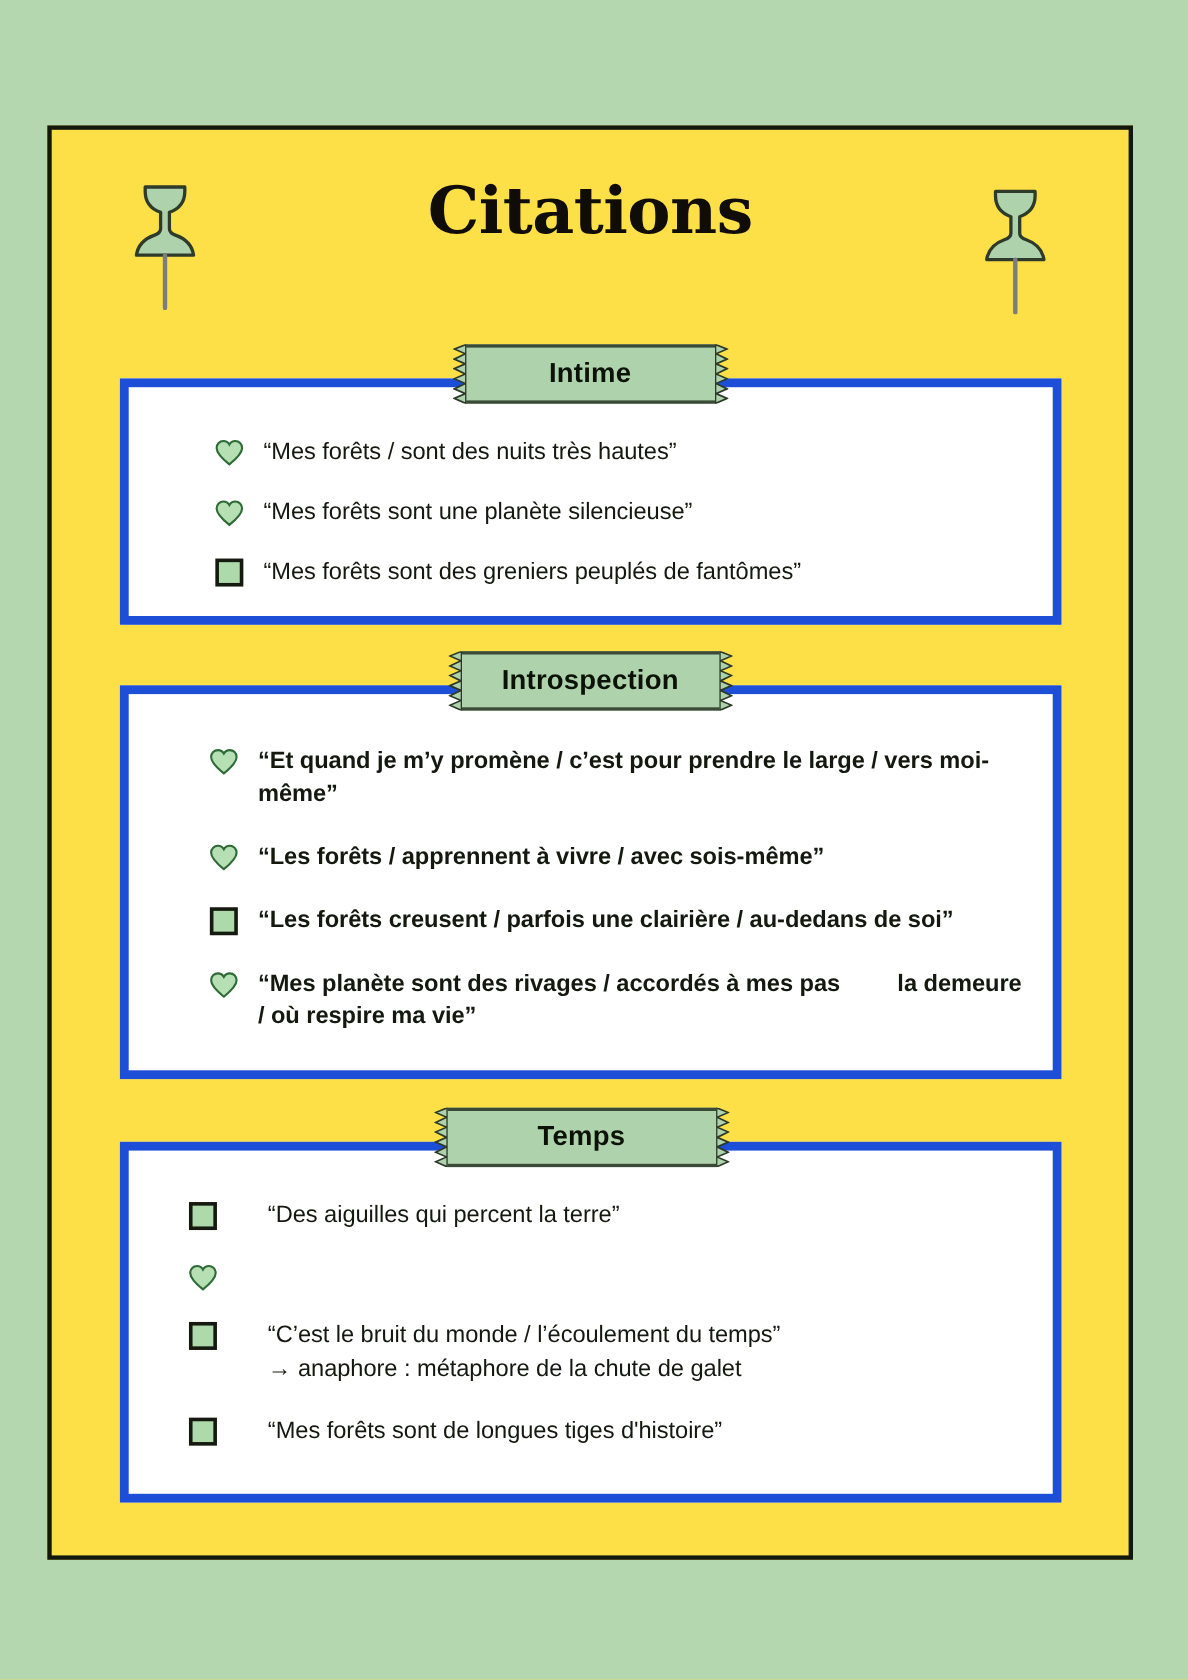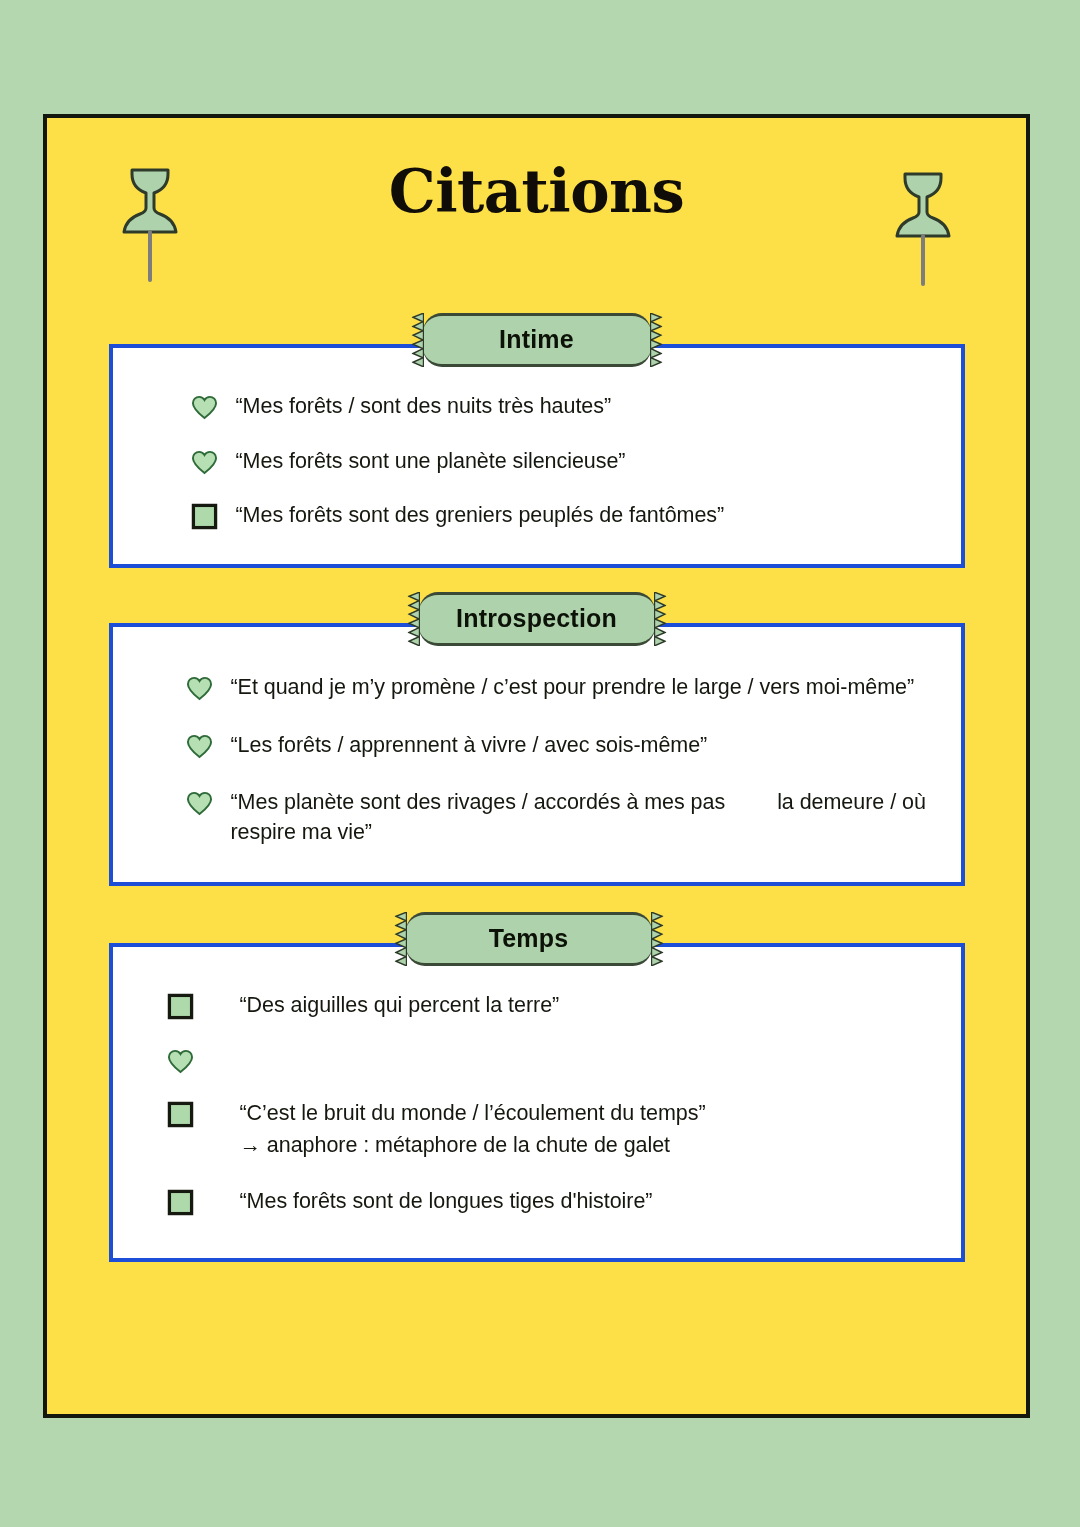--- a/index.html
+++ b/index.html
@@ -54,21 +54,21 @@
   .pin.left  { left: 73px;  top: 44px; }
   .pin.right { right: 73px; top: 48px; }
 
   
   .section {
     position: relative;
     margin: 0 auto;
   }
   .section-box {
     background: #ffffff;
-    border: 4px solid #1d4ed8;
+    border: 8px solid #1d4ed8;
     box-sizing: border-box;
   }
   .banner-wrap {
     position: absolute;
     left: 0;
     right: 0;
     top: 0;
     display: flex;
     justify-content: center;
     pointer-events: none;
@@ -81,21 +81,20 @@
     font-size: 25px;
     font-weight: 700;
     letter-spacing: 0.2px;
     padding: 11px 30px 12px 30px;
     border-top: 3px solid #3b4a37;
     border-bottom: 3px solid #3b4a37;
     line-height: 1;
     pointer-events: auto;
     box-sizing: border-box;
     text-align: center;
-    border-radius: 19px;
   }
   .banner .zig {
     position: absolute;
     top: -3px;
     bottom: -3px;
     width: 13px;
     overflow: visible;
   }
   .banner .zig.l { left: -12px; }
   .banner .zig.r { right: -12px; }
@@ -136,21 +135,21 @@
   #sec1 { width: 862px; left: 0; }
   #sec1 .section-box { padding: 44px 0 40px 0; height: 224px; box-sizing: border-box; }
   #sec1 ul.quotes { padding-left: 78px; }
   #sec1 ul.quotes li { margin-bottom: 25px; }
   #sec1 ul.quotes li:last-child { margin-bottom: 0; }
 
   
   #sec2 { width: 862px; }
   #sec2 .section-box { padding: 46px 0 34px 0; box-sizing: border-box; }
   #sec2 ul.quotes { padding-left: 73px; padding-right: 22px; }
-  #sec2 ul.quotes li { margin-bottom: 28px; }
+  #sec2 ul.quotes li { margin-bottom: 28px; font-weight: bold; }
   #sec2 ul.quotes li:last-child { margin-bottom: 0; }
 
   
   #sec3 { width: 862px; }
   #sec3 .section-box { padding: 44px 0 42px 0; box-sizing: border-box; }
   #sec3 ul.quotes { padding-left: 54px; }
   #sec3 ul.quotes li { margin-bottom: 26px; gap: 28px; }
   #sec3 ul.quotes li:last-child { margin-bottom: 0; }
 </style>
 </head>
@@ -260,20 +259,28 @@
 
         <li>
           <span class="mark">
             <svg viewBox="0 0 28 26" xmlns="http://www.w3.org/2000/svg">
               <path d="M14 24 C6 17.5 2 13 2 8.5 C2 4.8 4.9 2 8.4 2 C10.8 2 12.9 3.3 14 5.3 C15.1 3.3 17.2 2 19.6 2 C23.1 2 26 4.8 26 8.5 C26 13 22 17.5 14 24 Z" fill="#b6dfb3" stroke="#2e6b38" stroke-width="2"></path>
             </svg>
           </span>
           <span class="qtext">“Les forêts / apprennent à vivre / avec sois-même”</span>
         </li>
 
+        <li>
+          <span class="mark">
+            <svg viewBox="0 0 28 28" xmlns="http://www.w3.org/2000/svg">
+              <rect x="2.5" y="2.5" width="23" height="23" fill="#aed9ab" stroke="#15190f" stroke-width="3.4"></rect>
+            </svg>
+          </span>
+          <span class="qtext">“Les forêts creusent / parfois une clairière / au-dedans de soi”</span>
+        </li>
 
         <li>
           <span class="mark">
             <svg viewBox="0 0 28 26" xmlns="http://www.w3.org/2000/svg">
               <path d="M14 24 C6 17.5 2 13 2 8.5 C2 4.8 4.9 2 8.4 2 C10.8 2 12.9 3.3 14 5.3 C15.1 3.3 17.2 2 19.6 2 C23.1 2 26 4.8 26 8.5 C26 13 22 17.5 14 24 Z" fill="#b6dfb3" stroke="#2e6b38" stroke-width="2"></path>
             </svg>
           </span>
           <span class="qtext"><span>“Mes planète sont des rivages / accordés à mes pas</span><span class="gap"></span><span>la demeure / où respire ma vie”</span></span>
         </li>
 

